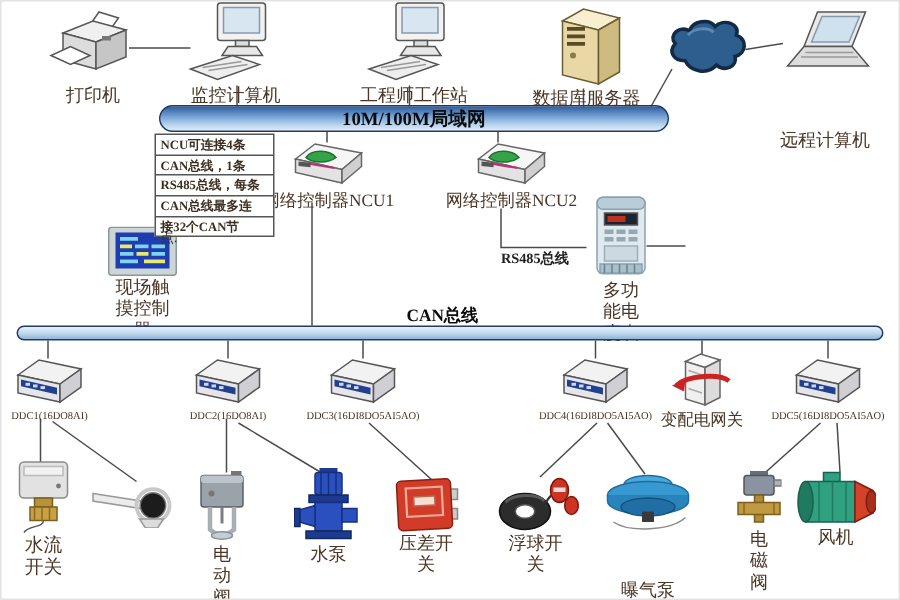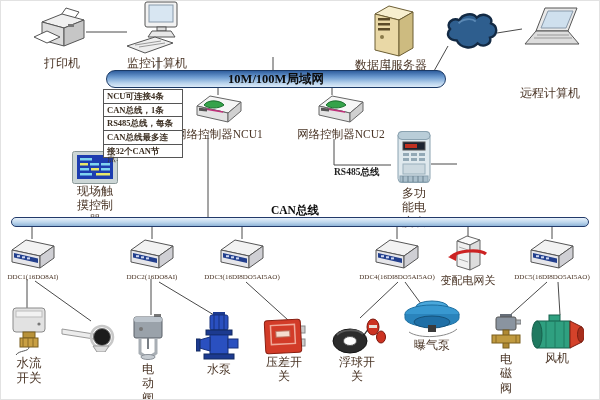--- a/index.html
+++ b/index.html
@@ -52,21 +52,21 @@
   #water-flow-switch .lbl{width:26px;font-size:12.5px;}
   #temp-sensor{left:58px;top:315px;width:60px;}
   #temp-sensor .lbl{width:38px;}
   #electric-valve{left:126px;top:313px;width:42px;}
   #electric-valve .lbl{width:14px;}
   #water-pump{left:192px;top:311px;width:52px;}
   #diff-pressure-switch{left:258px;top:317px;width:50px;}
   #diff-pressure-switch .lbl{width:38px;}
   #float-switch{left:324px;top:317px;width:64px;}
   #float-switch .lbl{width:38px;}
-  #aeration-pump{left:398px;top:297px;width:66px;}
+  #aeration-pump{left:398px;top:313px;width:66px;gap:32px;}
   #solenoid-valve{left:488px;top:313px;width:34px;}
   #solenoid-valve .lbl{width:14px;}
   #fan-node{left:526px;top:313px;width:60px;}
 </style>
 </head>
 <body>
 
 <div id="canvas">
 
   <svg id="wires" width="600" height="400">
@@ -118,20 +118,32 @@
       <rect x="24" y="4" width="24" height="17" fill="#d8e6f2" stroke="#8899aa"></rect>
       <rect x="32" y="26" width="9" height="4" fill="#ddd" stroke="#555"></rect>
       <polygon points="27,30 46,30 50,36 23,36" fill="#e8e8e8" stroke="#555"></polygon>
       <polygon points="2,45 30,36 48,42 20,52" fill="#eeeeee" stroke="#555"></polygon>
       <line x1="10" y1="44" x2="36" y2="40" stroke="#999"></line>
       <line x1="14" y1="46" x2="40" y2="42" stroke="#999"></line>
     </svg>
     <div class="lbl">监控计算机</div>
   </div>
 
+  <div class="node" id="engineer-ws">
+    <svg width="64" height="55" viewBox="0 0 64 55">
+      <rect x="20" y="1" width="32" height="25" rx="2" fill="#f2f2f2" stroke="#555"></rect>
+      <rect x="24" y="4" width="24" height="17" fill="#d8e6f2" stroke="#8899aa"></rect>
+      <rect x="32" y="26" width="9" height="4" fill="#ddd" stroke="#555"></rect>
+      <polygon points="27,30 46,30 50,36 23,36" fill="#e8e8e8" stroke="#555"></polygon>
+      <polygon points="2,45 30,36 48,42 20,52" fill="#eeeeee" stroke="#555"></polygon>
+      <line x1="10" y1="44" x2="36" y2="40" stroke="#999"></line>
+      <line x1="14" y1="46" x2="40" y2="42" stroke="#999"></line>
+    </svg>
+    <div class="lbl">工程师工作站</div>
+  </div>
 
   <div class="node" id="db-server">
     <svg width="56" height="54" viewBox="0 0 56 54">
       <polygon points="12,10 26,2 50,8 36,16" fill="#f7efcf" stroke="#6b5d33"></polygon>
       <polygon points="12,10 36,16 36,52 12,46" fill="#e9d8a6" stroke="#6b5d33"></polygon>
       <polygon points="36,16 50,8 50,44 36,52" fill="#cdbb80" stroke="#6b5d33"></polygon>
       <rect x="15" y="14" width="12" height="2.5" fill="#5a4a28"></rect>
       <rect x="15" y="19" width="12" height="2.5" fill="#5a4a28"></rect>
       <rect x="15" y="24" width="12" height="2.5" fill="#5a4a28"></rect>
       <circle cx="19" cy="33" r="2" fill="#8a7a4a"></circle>

